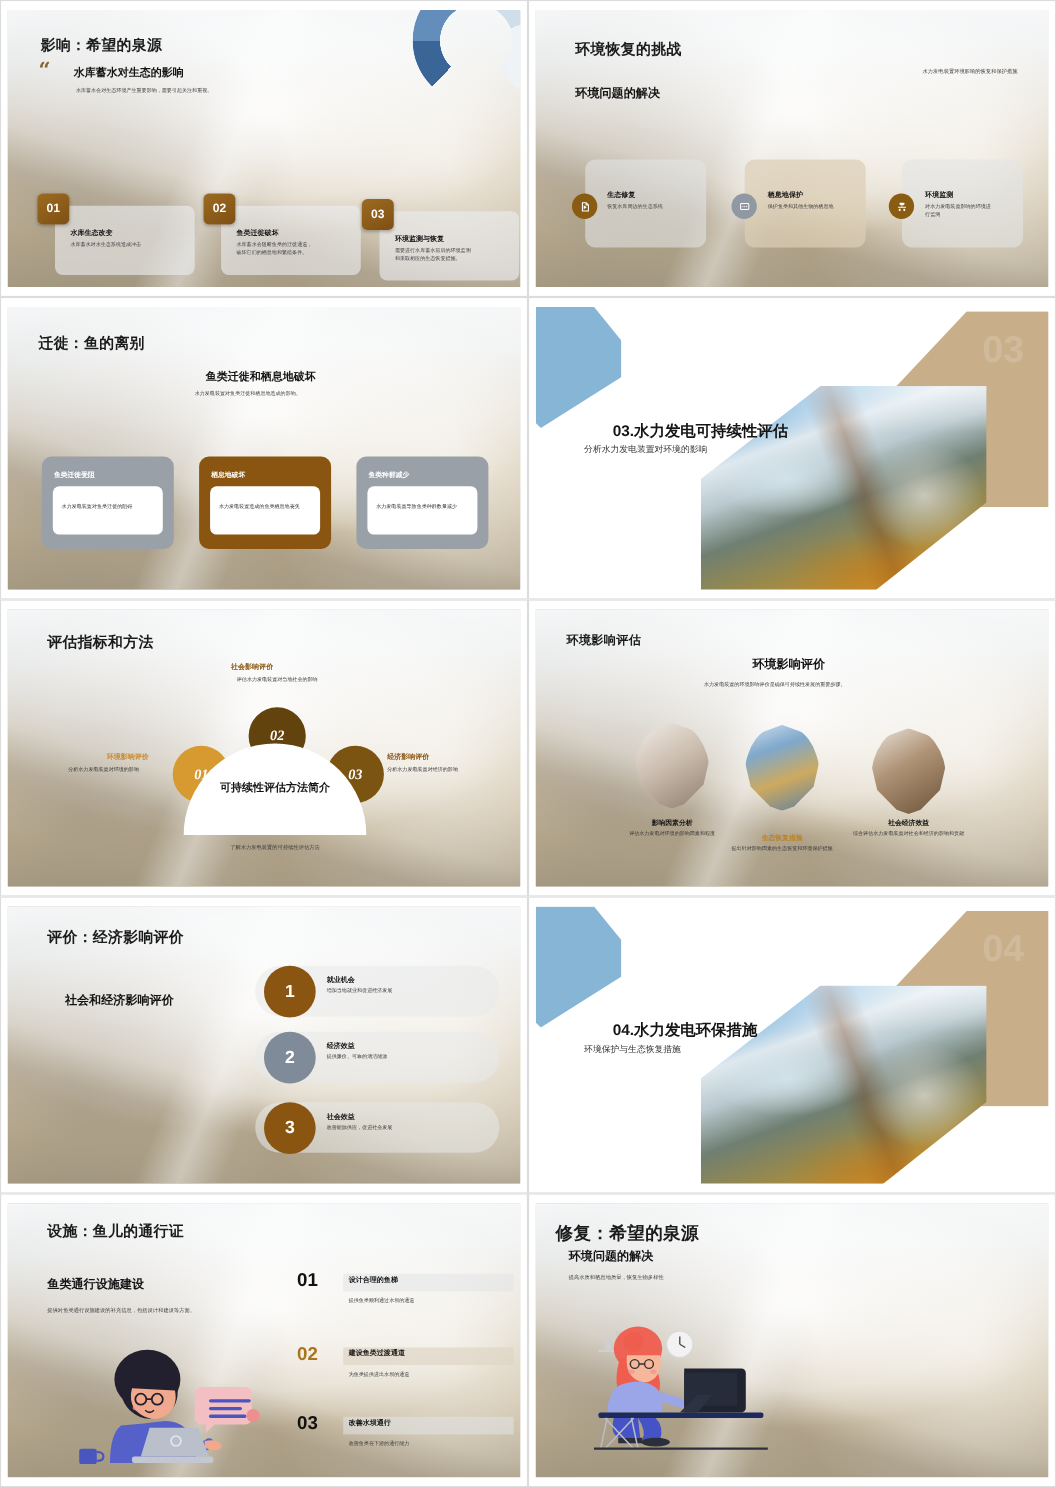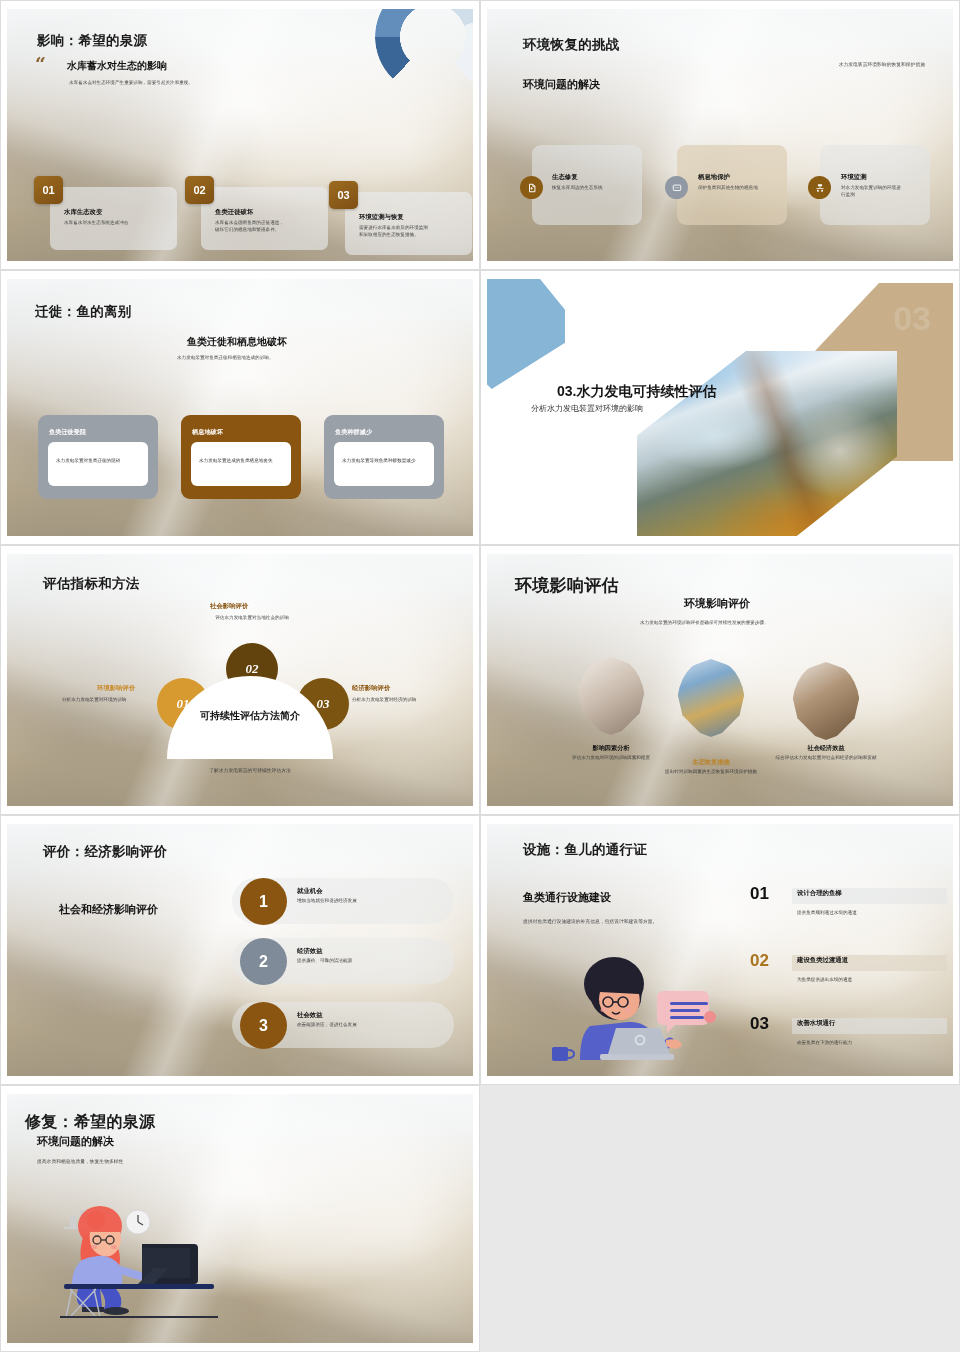--- a/index.html
+++ b/index.html
@@ -332,21 +332,21 @@
 
       <div style="position:absolute; left:130px; top:213px; width:226px; text-align:center; font-size:4.8px; color:#3a3a3a;">了解水力发电装置的可持续性评估方法</div>
     </div>
   </div>
 
   <div class="slide">
     <div class="inner">
       <div class="photo-bg"></div>
       <div class="veil"></div>
 
-      <div class="stitle" style="left:28px; top:22px; font-size:17px;">环境影响评估</div>
+      <div class="stitle" style="left:28px; top:22px; font-size:11px;">环境影响评估</div>
       <div style="position:absolute; left:197px; top:42px; font-size:11px; font-weight:bold; color:#141414;">环境影响评价</div>
       <div style="position:absolute; left:153px; top:66px; font-size:4.6px; color:#3f3f3f;">水力发电装置的环境影响评价是确保可持续性发展的重要步骤。</div>
 
       <div class="drop d1" style="left:90px; top:103px;"></div>
       <div style="position:absolute; left:62px; top:190px; width:124px; text-align:center; font-size:6.2px; font-weight:bold; color:#141414;">影响因素分析</div>
       <div style="position:absolute; left:62px; top:200px; width:124px; text-align:center; font-size:4.6px; color:#3a3a3a; line-height:1.6;">评估水力发电对环境的影响因素和程度</div>
 
       <div class="drop d2" style="left:190px; top:105px;"></div>
       <div style="position:absolute; left:162px; top:204px; width:124px; text-align:center; font-size:6.2px; font-weight:bold; color:#b9842a;">生态恢复措施</div>
       <div style="position:absolute; left:162px; top:214px; width:124px; text-align:center; font-size:4.6px; color:#3a3a3a; line-height:1.6;">提出针对影响因素的生态恢复和环境保护措施</div>
@@ -375,20 +375,30 @@
       <div style="position:absolute; left:290px; top:123px; font-size:6.4px; font-weight:bold; color:#141414;">经济效益</div>
       <div style="position:absolute; left:290px; top:134px; font-size:4.6px; color:#3a3a3a;">提供廉价、可靠的清洁能源</div>
 
       <div class="pill7" style="left:225px; top:178px; width:222px;"></div>
       <div class="circ7 brown" style="left:233px; top:178px;">3</div>
       <div style="position:absolute; left:290px; top:187px; font-size:6.4px; font-weight:bold; color:#141414;">社会效益</div>
       <div style="position:absolute; left:290px; top:198px; font-size:4.6px; color:#3a3a3a;">改善能源供应，促进社会发展</div>
     </div>
   </div>
 
+  <div class="slide sec">
+    <div class="inner">
+      <div class="tan-poly"></div>
+      <div class="blue-poly"></div>
+      <div class="ghost-num">04</div>
+      <div class="photo-poly"></div>
+      <div class="sec-title">04.水力发电环保措施</div>
+      <div class="sec-sub">环境保护与生态恢复措施</div>
+    </div>
+  </div>
 
   <div class="slide">
     <div class="inner">
       <div class="photo-bg"></div>
       <div class="veil"></div>
 
       <div class="stitle" style="left:36px; top:18px; font-size:13.5px;">设施：鱼儿的通行证</div>
       <div style="position:absolute; left:36px; top:66px; font-size:11px; font-weight:bold; color:#141414;">鱼类通行设施建设</div>
       <div style="position:absolute; left:36px; top:94px; font-size:4.8px; color:#3f3f3f;">提供对鱼类通行设施建设的补充信息，包括设计和建设等方面。</div>
 

